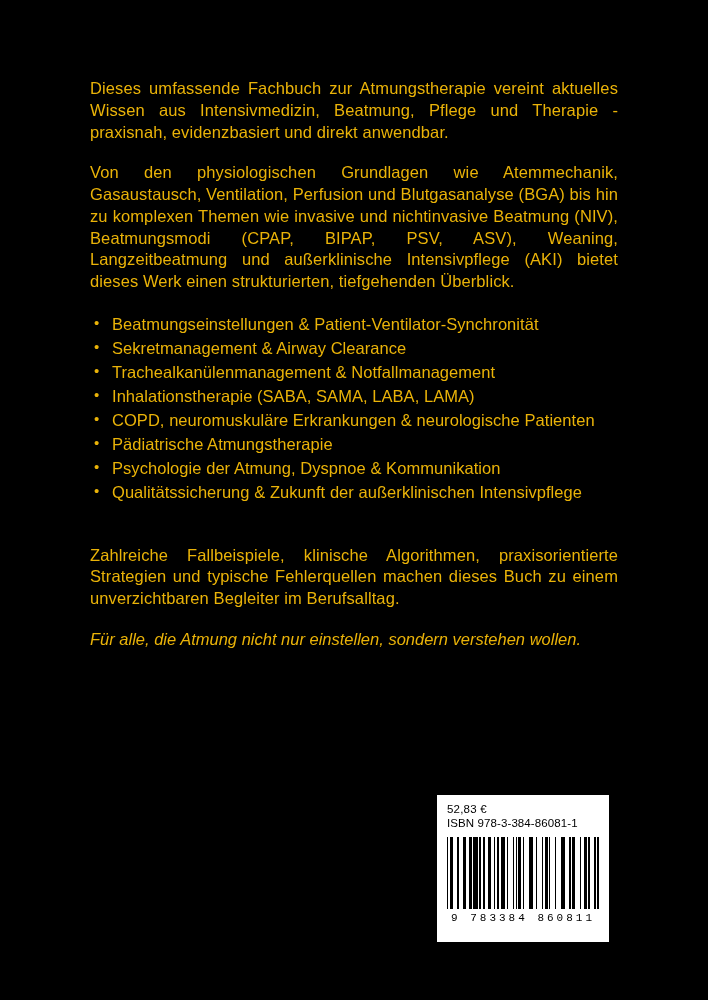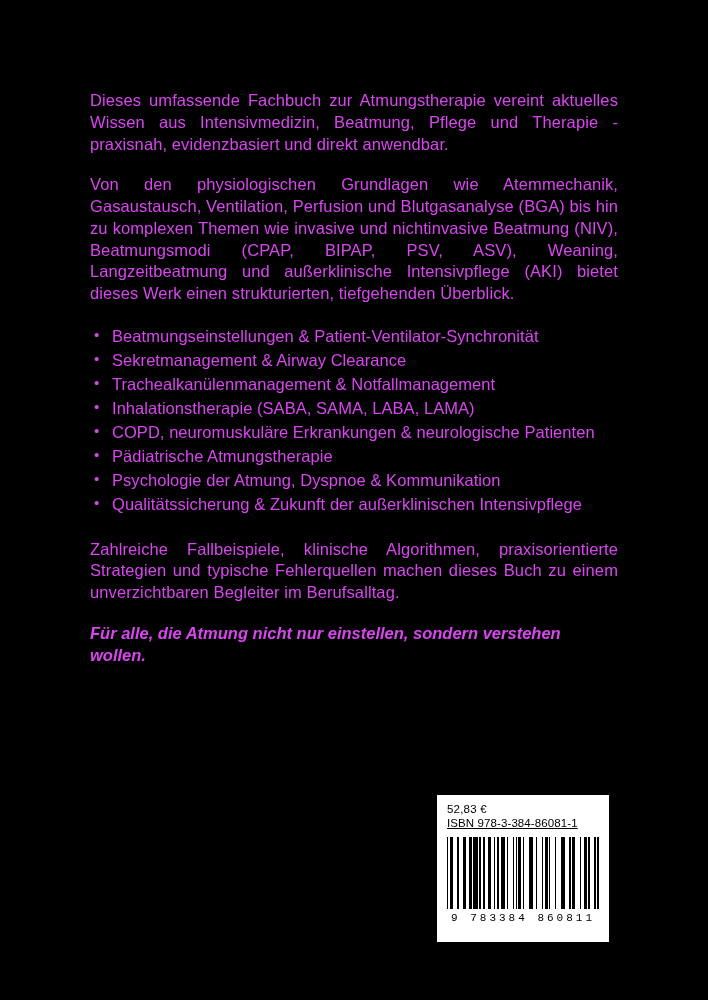--- a/index.html
+++ b/index.html
@@ -15,44 +15,44 @@
     position: relative;
   }
   .page {
     position: absolute;
     inset: 0;
     background: #000000;
   }
   .content {
     position: absolute;
     left: 90px;
-    top: 90px;
+    top: 78px;
     width: 528px;
-    color: #d946ef;
+    color: #eab308;
   }
   p.para {
     margin: 0 0 19px 0;
     font-size: 16.5px;
     line-height: 1.32;
     text-align: justify;
     text-justify: inter-word;
     letter-spacing: 0.1px;
   }
   p.para:last-child {
     margin-bottom: 0;
   }
   .focus-intro {
     margin: 0 0 12px 0;
     font-size: 16.5px;
     line-height: 1.32;
     text-align: left;
   }
   ul.bullets {
     list-style: none;
-    margin: 0 0 22px 0;
+    margin: 0 0 40px 0;
     padding: 0;
   }
   ul.bullets li {
     position: relative;
     padding-left: 22px;
     font-size: 16.5px;
     line-height: 1.46;
     text-align: left;
     letter-spacing: 0.05px;
   }
@@ -62,21 +62,20 @@
     left: 4px;
     top: 0;
     font-size: 15px;
   }
   .closing {
     font-style: italic;
     font-size: 16.5px;
     line-height: 1.32;
     margin: 0;
     text-align: left;
-    font-weight: bold;
   }
 
   
   .barcode-block {
     position: absolute;
     left: 437px;
     top: 795px;
     width: 172px;
     height: 147px;
     background: #ffffff;
@@ -88,21 +87,20 @@
   .barcode-price {
     font-size: 11.5px;
     line-height: 1.15;
     letter-spacing: 0.2px;
   }
   .barcode-isbn {
     font-size: 11.5px;
     line-height: 1.15;
     letter-spacing: 0.1px;
     margin-top: 1px;
-    text-decoration: underline;
   }
   .barcode-bars {
     margin-top: 7px;
     height: 72px;
     display: flex;
     align-items: stretch;
     gap: 0;
   }
   .barcode-bars .bar {
     background: #000;

